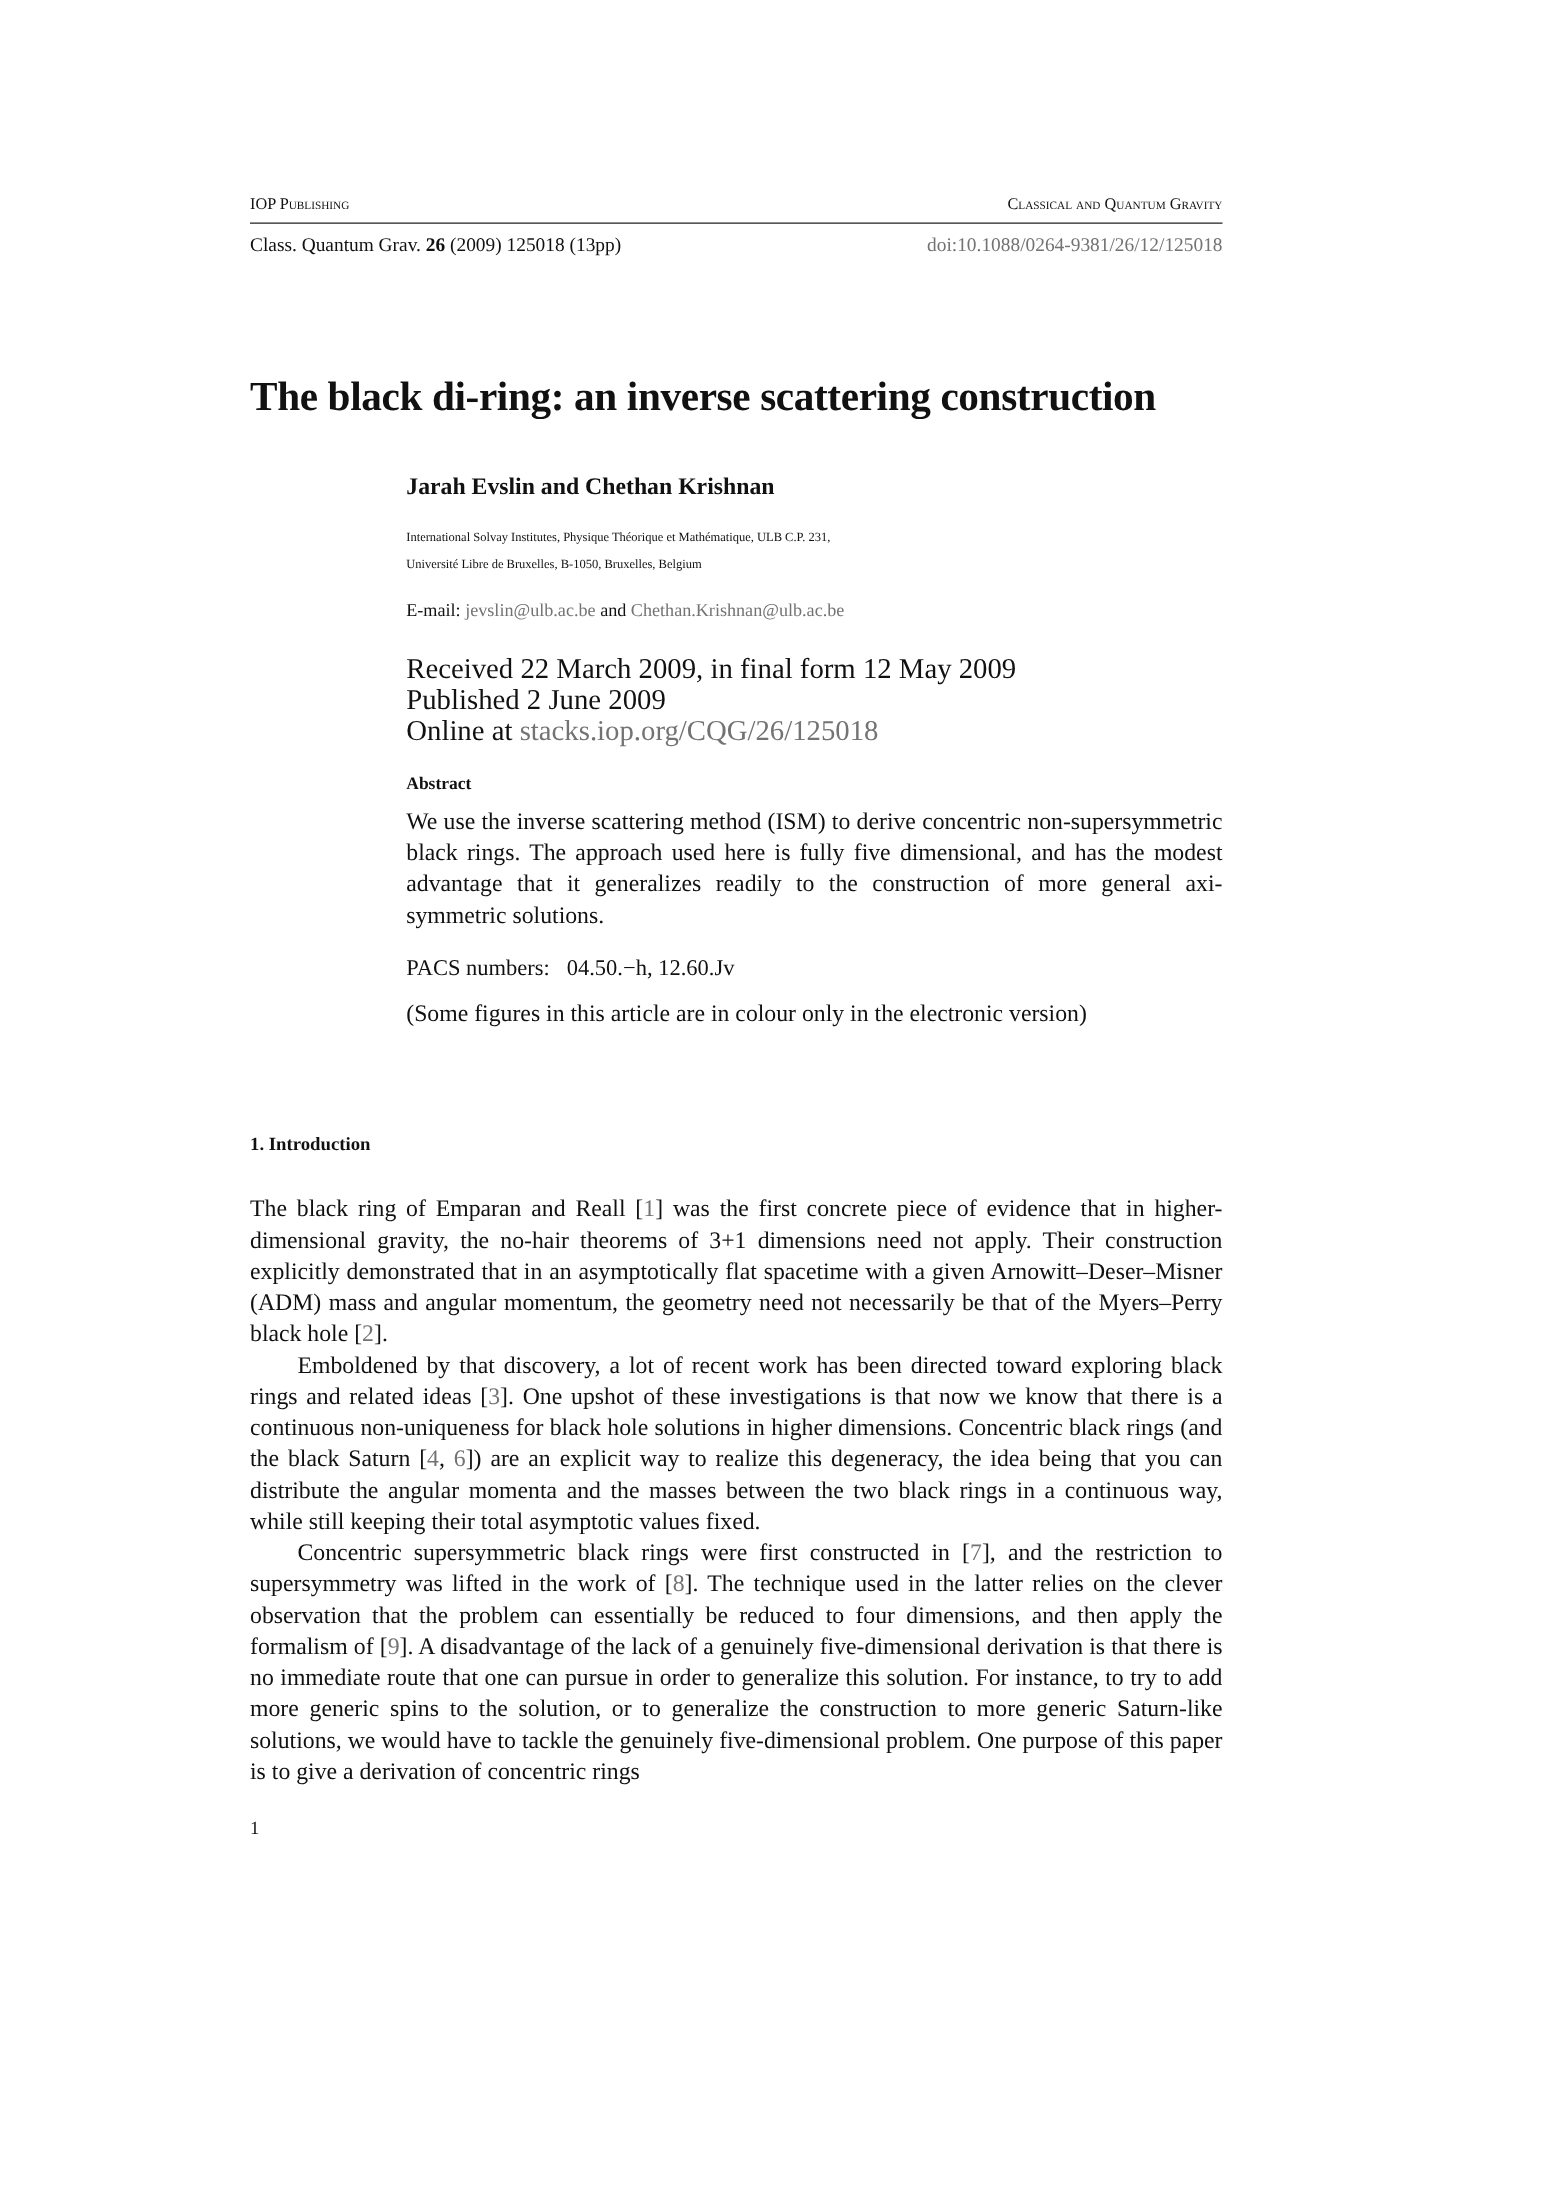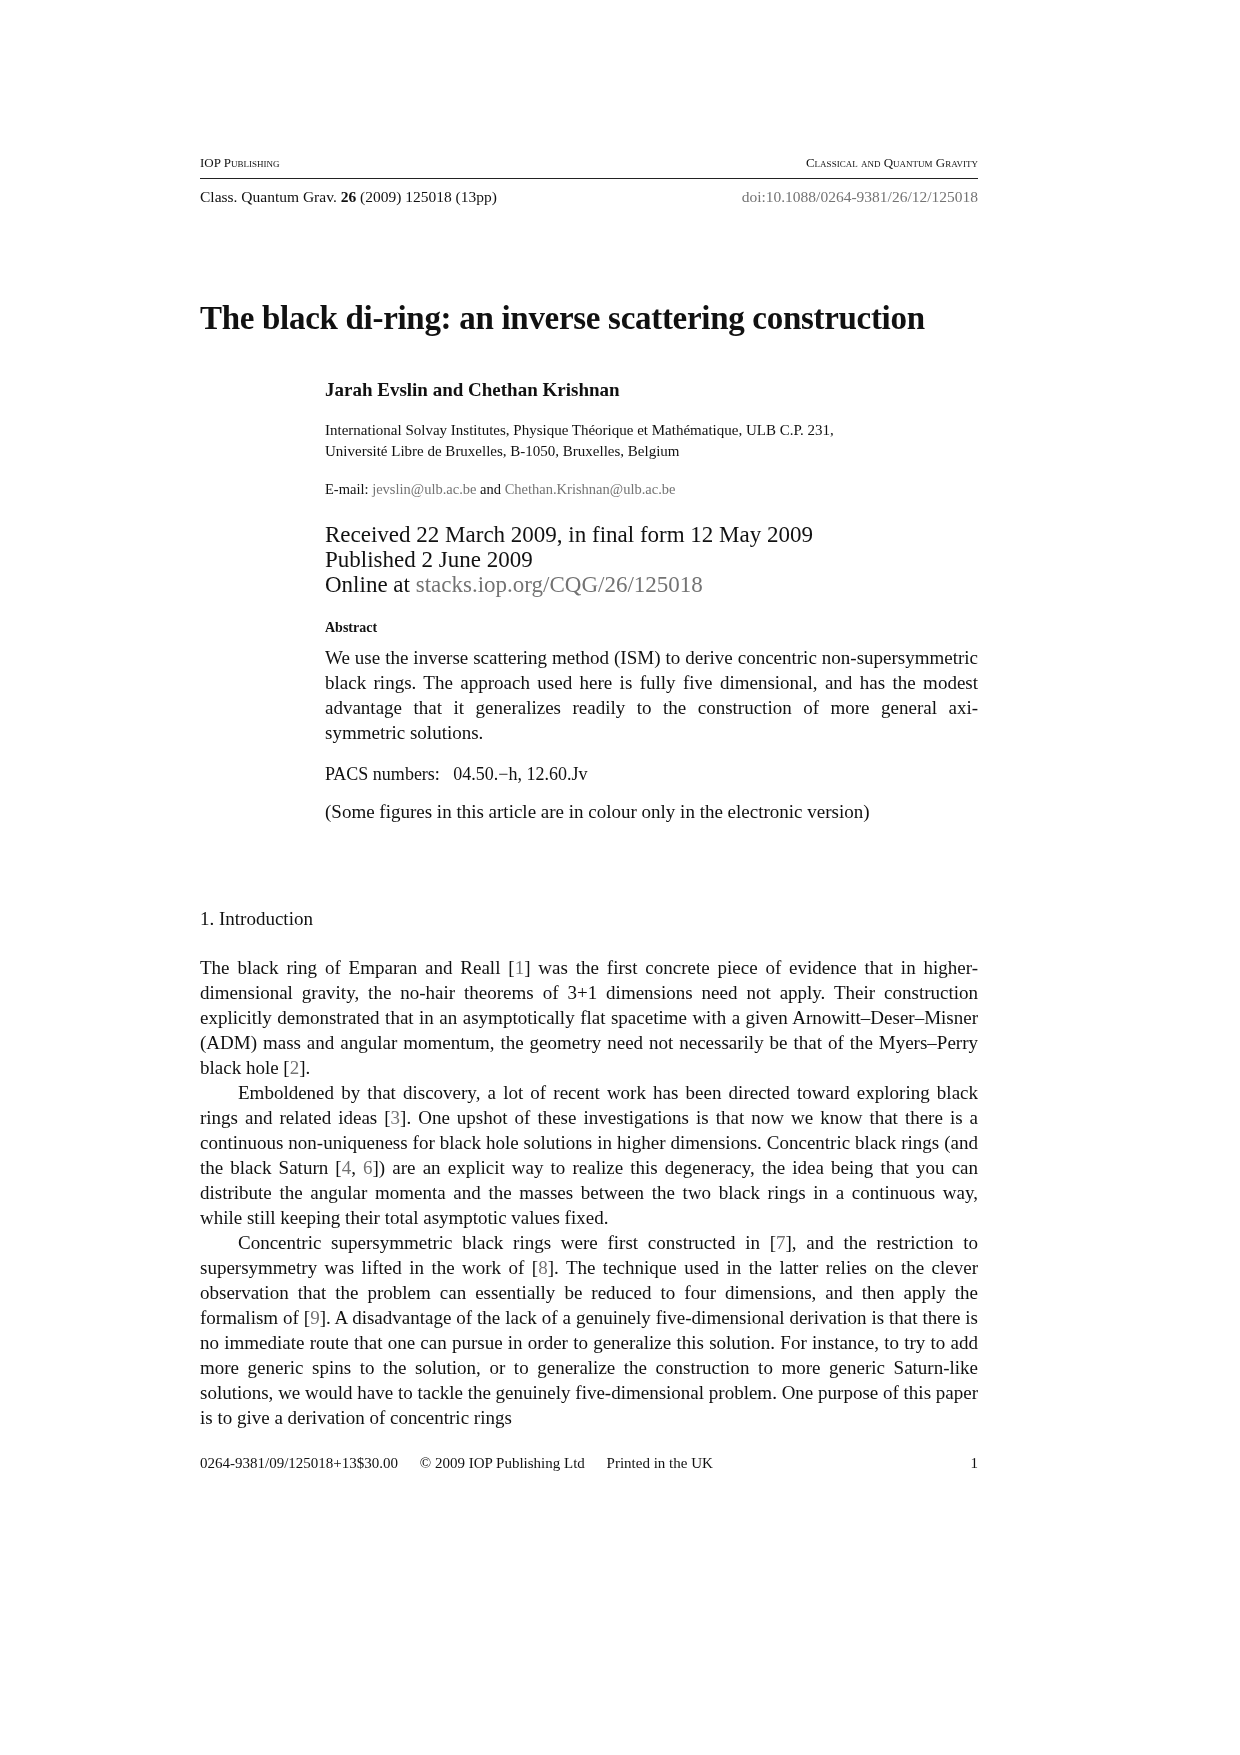--- a/index.html
+++ b/index.html
@@ -5,28 +5,28 @@
   html, body { margin:0; padding:0; background:#ffffff; }
   body { width:1240px; height:1755px; position:relative; font-family:"Liberation Serif", "DejaVu Serif", serif; color:#111; overflow:hidden; }
   .page { position:absolute; left:200px; top:0; width:778px; }
   .abs { position:absolute; }
   a, .link { color:#737373; text-decoration:none; }
   .hdr-row { position:absolute; left:0; width:778px; font-size:13px; }
   .smallcaps { font-variant: small-caps; }
   .rule { position:absolute; left:0; width:778px; top:178px; height:1px; background:#222; }
   .title { position:absolute; left:0; top:300px; font-size:33px; font-weight:bold; letter-spacing:-0.3px; white-space:nowrap; }
   .authors { position:absolute; left:125px; top:379px; font-size:19px; font-weight:bold; white-space:nowrap; }
-  .affil { position:absolute; left:125px; top:420px; font-size:15px; line-height:21px; }
+  .affil { position:absolute; left:125px; top:420px; font-size:10px; line-height:21px; }
   .email { position:absolute; left:125px; top:481px; font-size:14.5px; }
   .dates { position:absolute; left:125px; top:522px; font-size:23px; line-height:25px; }
   .abstract-h { position:absolute; left:125px; top:620px; font-size:14px; font-weight:bold; }
   .abstract { position:absolute; left:125px; top:645px; width:653px; font-size:19px; line-height:25px; text-align:justify; }
   .pacs { position:absolute; left:125px; top:764px; font-size:18px; }
   .colour { position:absolute; left:125px; top:801px; font-size:19px; }
-  .section { position:absolute; left:0; top:908px; font-size:19px; font-weight:normal; }
+  .section { position:absolute; left:0; top:908px; font-size:15px; font-weight:bold; }
   .body { position:absolute; left:0; top:955px; width:778px; font-size:19px; line-height:25px; text-align:justify; }
   .body p { margin:0; }
   .body p.indent { text-indent:38px; }
   .footer { position:absolute; left:0; top:1455px; width:778px; font-size:15px; display:flex; justify-content:space-between; }
   .footer .left span { margin-right:18px; }
 </style>
 </head>
 <body>
 
 <div class="page">
@@ -70,21 +70,16 @@
 
   <div class="section">1. Introduction</div>
 
   <div class="body">
     <p><span>The black ring of Emparan and Reall [</span><a>1</a><span>] was the first concrete piece of evidence that in higher-dimensional gravity, the no-hair theorems of 3+1 dimensions need not apply. Their construction explicitly demonstrated that in an asymptotically flat spacetime with a given Arnowitt–Deser–Misner (ADM) mass and angular momentum, the geometry need not necessarily be that of the Myers–Perry black hole [</span><a>2</a><span>].</span></p>
     <p class="indent"><span>Emboldened by that discovery, a lot of recent work has been directed toward exploring black rings and related ideas [</span><a>3</a><span>]. One upshot of these investigations is that now we know that there is a continuous non-uniqueness for black hole solutions in higher dimensions. Concentric black rings (and the black Saturn [</span><a>4</a><span>, </span><a>6</a><span>]) are an explicit way to realize this degeneracy, the idea being that you can distribute the angular momenta and the masses between the two black rings in a continuous way, while still keeping their total asymptotic values fixed.</span></p>
     <p class="indent"><span>Concentric supersymmetric black rings were first constructed in [</span><a>7</a><span>], and the restriction to supersymmetry was lifted in the work of [</span><a>8</a><span>].  The technique used in the latter relies on the clever observation that the problem can essentially be reduced to four dimensions, and then apply the formalism of [</span><a>9</a><span>].  A disadvantage of the lack of a genuinely five-dimensional derivation is that there is no immediate route that one can pursue in order to generalize this solution.  For instance, to try to add more generic spins to the solution, or to generalize the construction to more generic Saturn-like solutions, we would have to tackle the genuinely five-dimensional problem.  One purpose of this paper is to give a derivation of concentric rings</span></p>
   </div>
 
   <div class="footer">
-    <div class="left">
-      <span>0264-9381/09/125018+13$30.00</span>
-      <span>© 2009 IOP Publishing Ltd</span>
-      <span>Printed in the UK</span>
-    </div>
     <span>1</span>
   </div>
 
 </div>
 
 </body></html>

